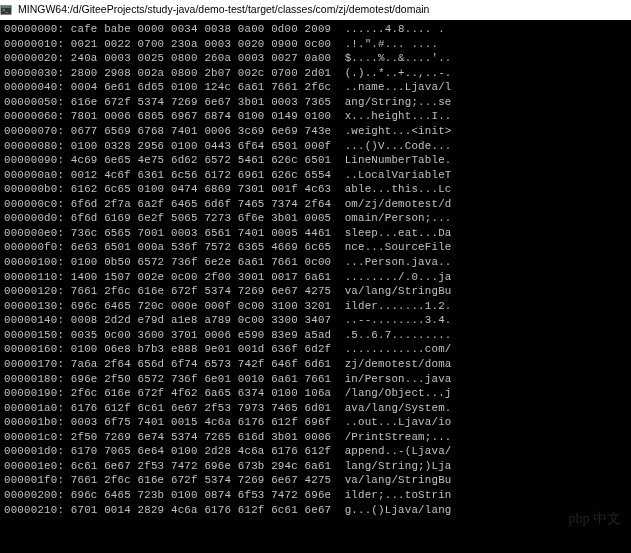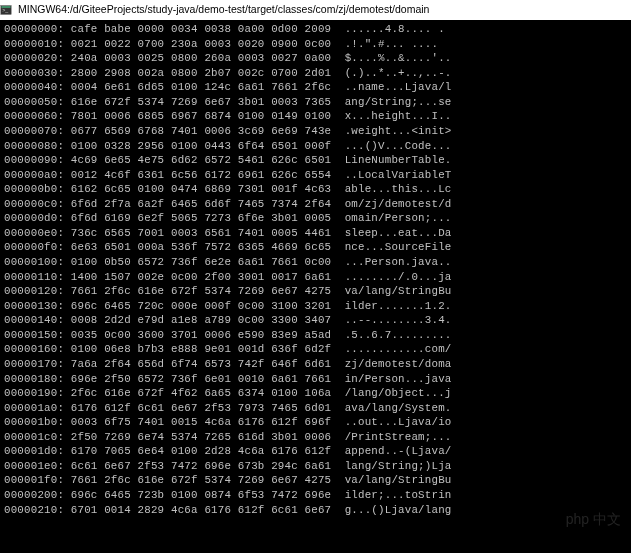--- a/index.html
+++ b/index.html
@@ -43,21 +43,21 @@
       letter-spacing: 0.2px;
     }
     .hex-line {
       display: block;
     }
     .watermark {
       position: absolute;
       right: 10px;
       bottom: 25px;
       opacity: 0.25;
-      font-family: Liberation Sans, sans-serif;
+      font-family: Liberation Serif, serif;
       font-size: 14px;
       color: #888;
       pointer-events: none;
     }
   </style>
 </head>
 <body>
 
 <div class="title-bar">
   <span class="title-icon">

